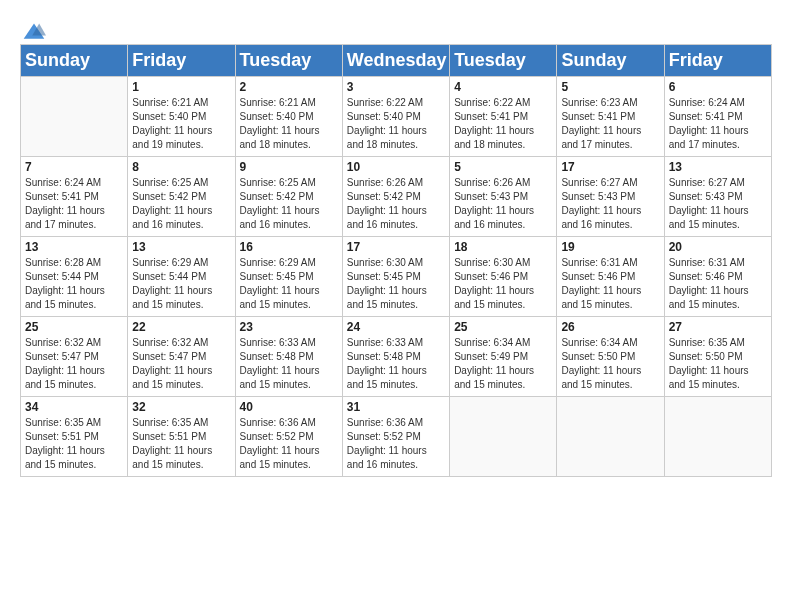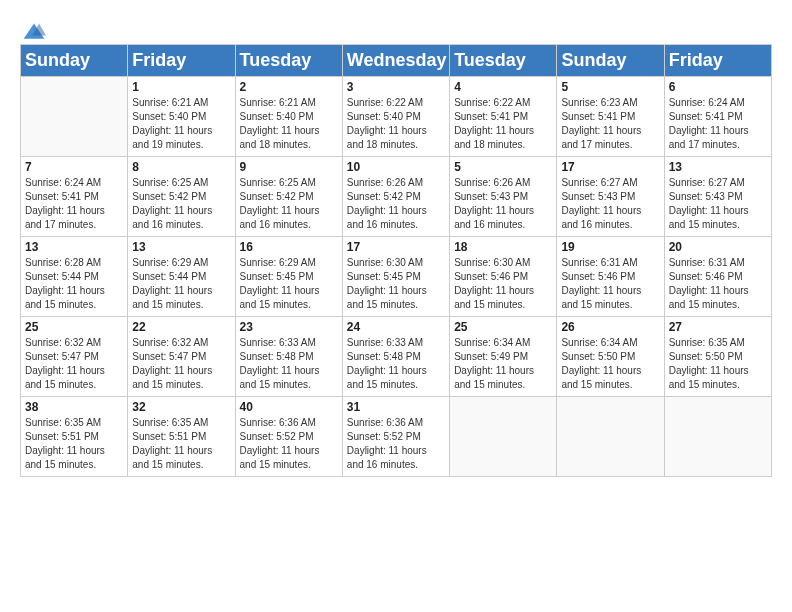--- a/index.html
+++ b/index.html
@@ -239,21 +239,21 @@
             <span class="cell-day">26</span>
             <div class="cell-info">Sunrise: 6:34 AM<br>Sunset: 5:50 PM<br>Daylight: 11 hours<br>and 15 minutes.</div>
           </td>
           <td>
             <span class="cell-day">27</span>
             <div class="cell-info">Sunrise: 6:35 AM<br>Sunset: 5:50 PM<br>Daylight: 11 hours<br>and 15 minutes.</div>
           </td>
         </tr>
         <tr>
           <td>
-            <span class="cell-day">38</span>
+            <span class="cell-day">34</span>
             <div class="cell-info">Sunrise: 6:35 AM<br>Sunset: 5:51 PM<br>Daylight: 11 hours<br>and 15 minutes.</div>
           </td>
           <td>
             <span class="cell-day">32</span>
             <div class="cell-info">Sunrise: 6:35 AM<br>Sunset: 5:51 PM<br>Daylight: 11 hours<br>and 15 minutes.</div>
           </td>
           <td>
             <span class="cell-day">40</span>
             <div class="cell-info">Sunrise: 6:36 AM<br>Sunset: 5:52 PM<br>Daylight: 11 hours<br>and 15 minutes.</div>
           </td>

